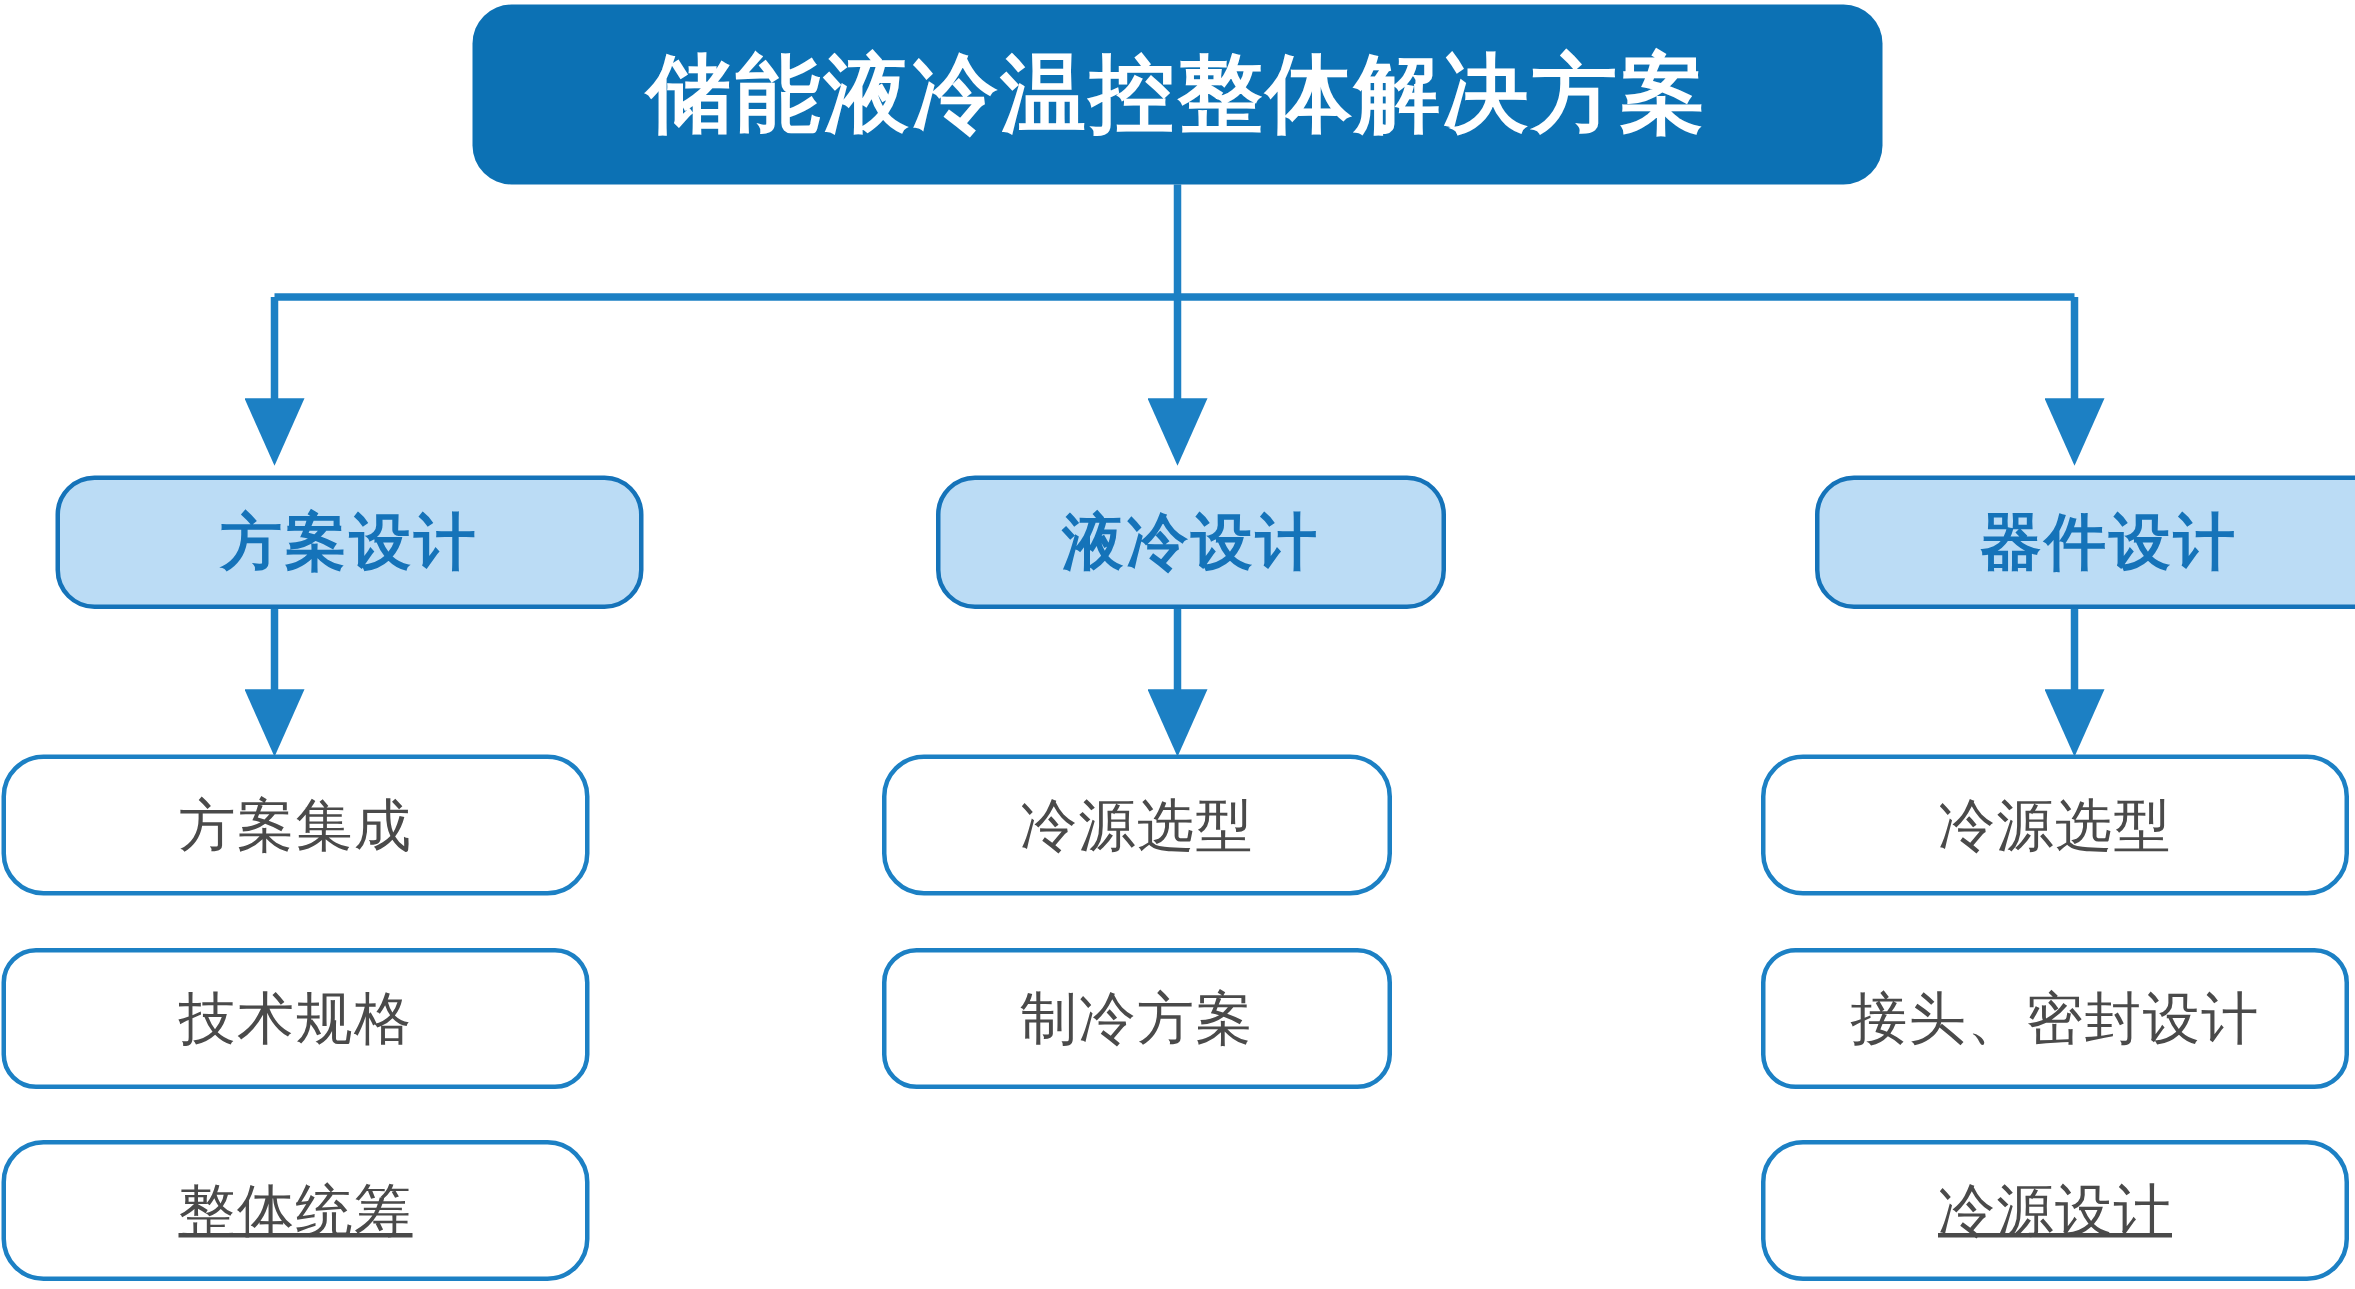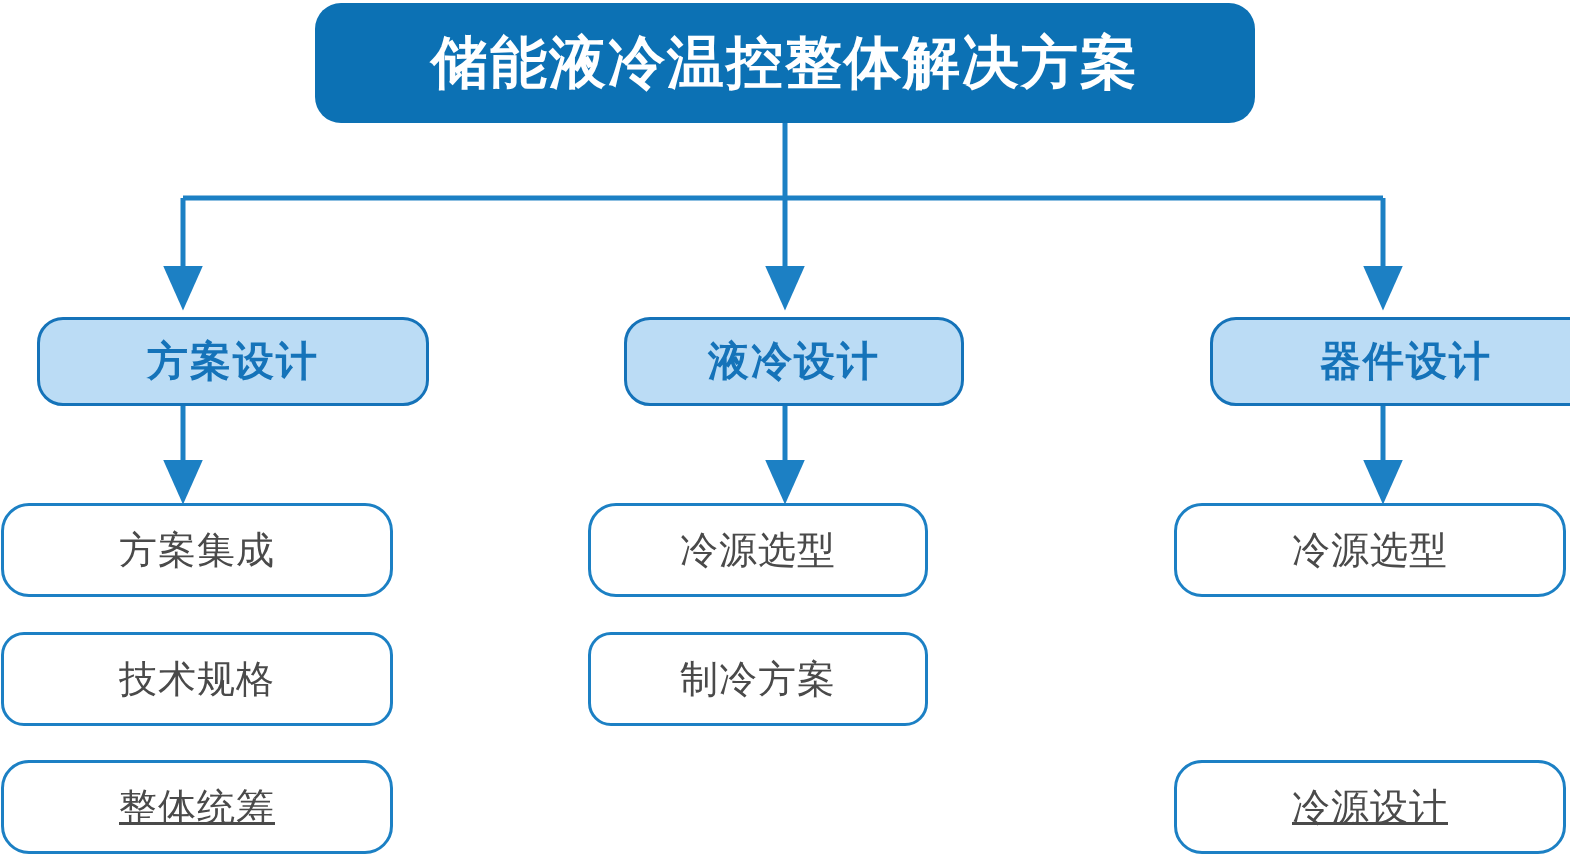--- a/index.html
+++ b/index.html
@@ -116,15 +116,16 @@
   <div class="node node-cat col-3">器件设计</div>
 
   <div class="node node-leaf col-1 row-1">方案集成</div>
   <div class="node node-leaf col-1 row-2">技术规格</div>
   <div class="node node-leaf col-1 row-3">整体统筹</div>
 
   <div class="node node-leaf col-2 row-2">制冷方案</div>
   <div class="node node-leaf col-2 row-1">冷源选型</div>
 
   <div class="node node-leaf col-3 row-1">冷源选型</div>
+  <div class="node node-leaf col-3 row-2">接头、密封设计</div>
   <div class="node node-leaf col-3 row-3">冷源设计</div>
 
 </div>
 
 </body></html>

